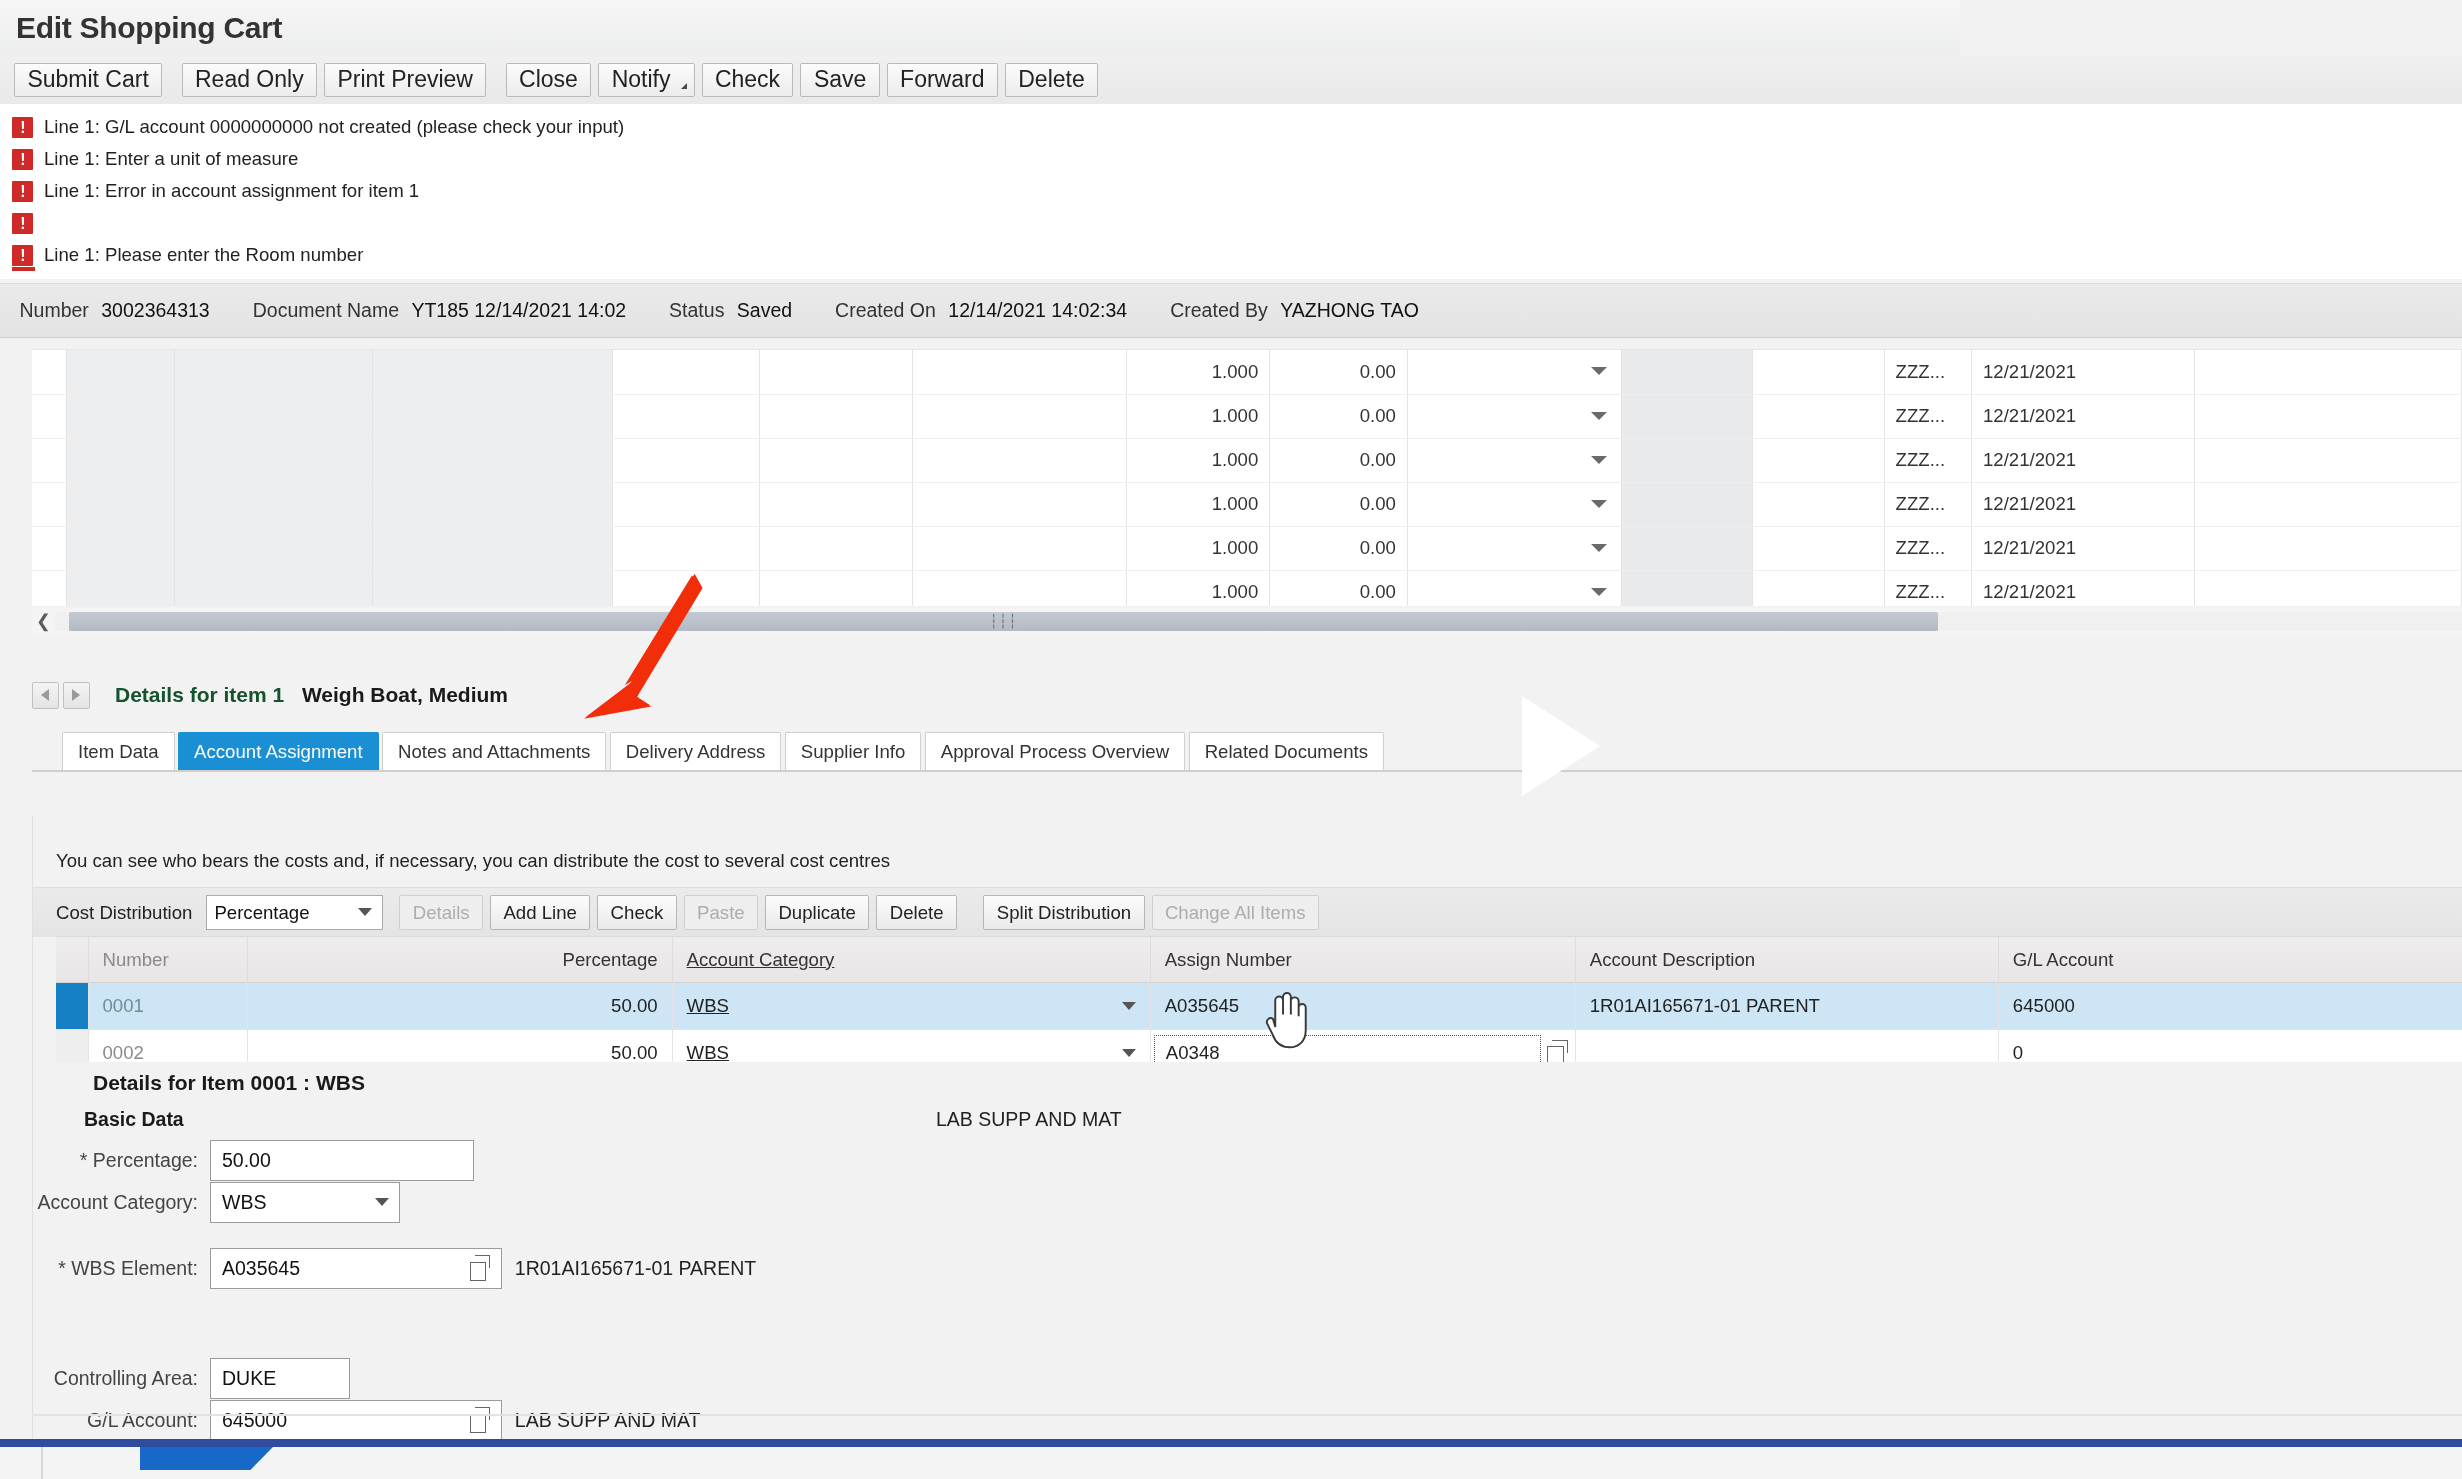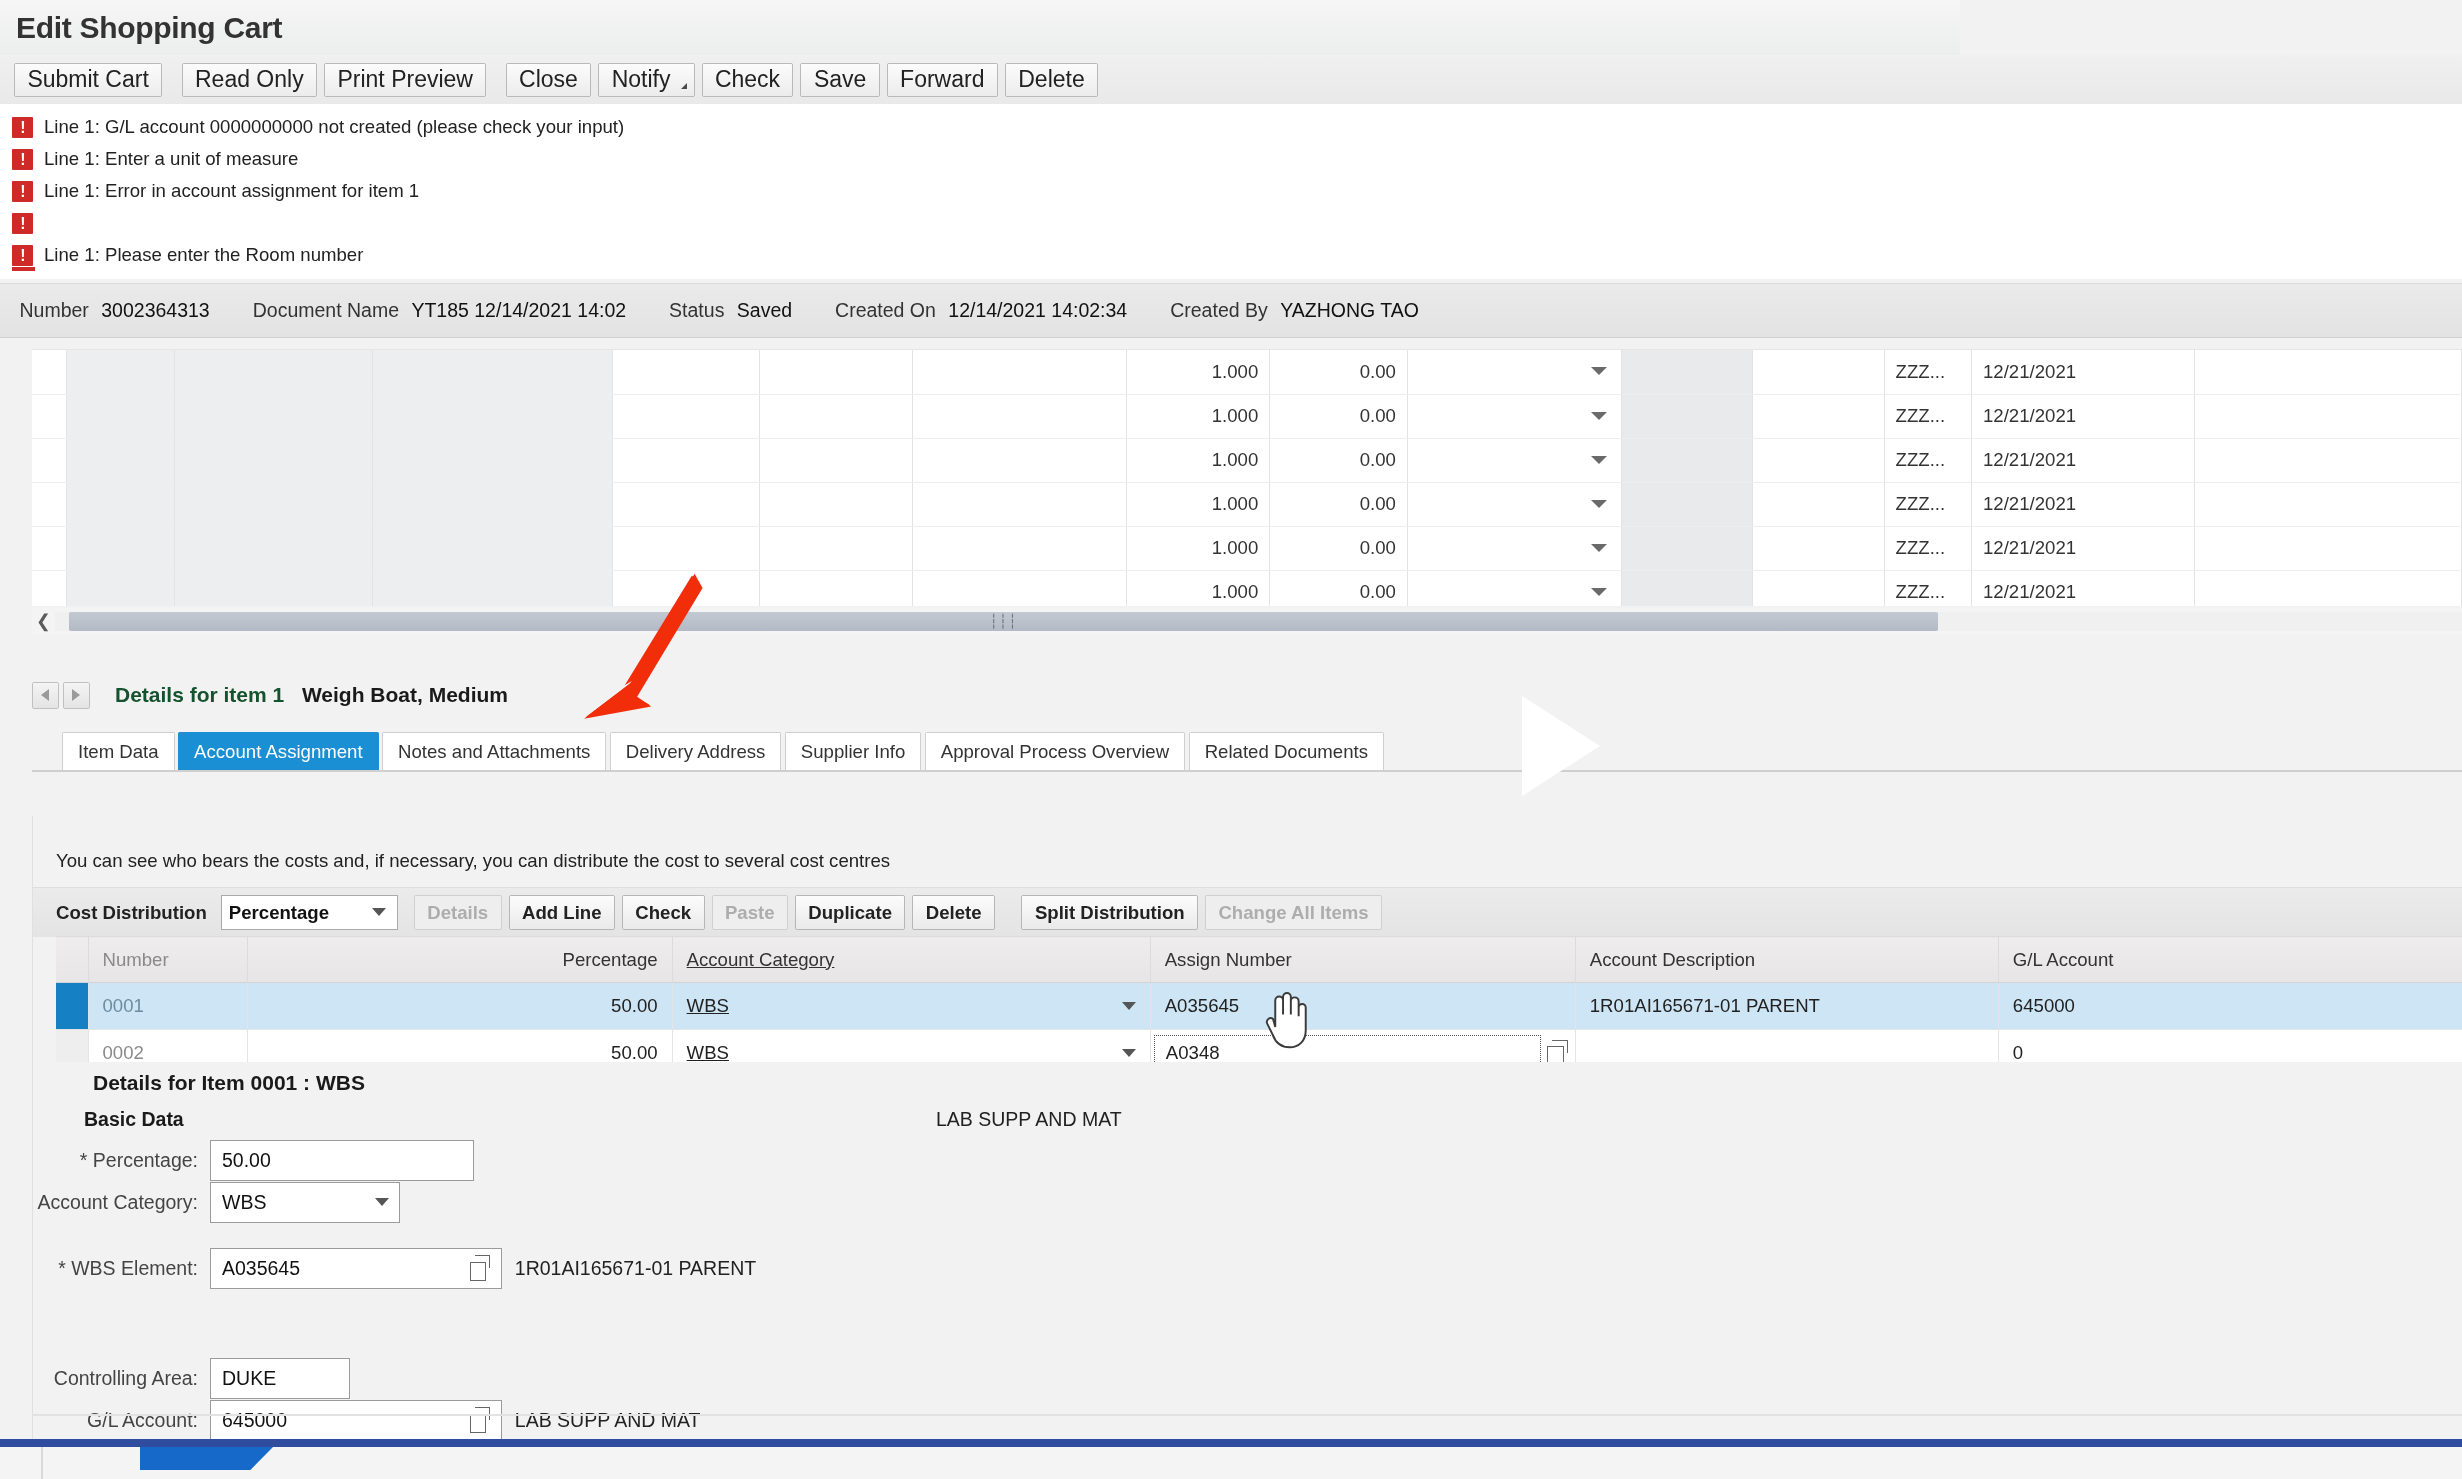--- a/index.html
+++ b/index.html
@@ -169,21 +169,20 @@
     background: #f2f2f2; border-left: 0.9px solid #e0e0e0;
   }
   .aa-hint {
     position: absolute; left: 23px; top: 34px; font-size: 18.6px; color: #222;
   }
   .cd-bar {
     position: absolute; left: 0; top: 71px; width: 2430px; height: 50px;
     background: linear-gradient(to bottom,#ebebeb 0%,#e4e4e4 100%);
     display: flex; align-items: center; padding-left: 23px;
     border-top: 0.9px solid #dedede;
-    font-weight: bold;
   }
   .cd-label { font-size: 18.6px; color: #222; margin-right: 14px; }
   .cd-select {
     width: 177px; height: 35px; background: #ffffff; border: 0.9px solid #aaaaaa;
     font-size: 18.6px; color: #111; display: flex; align-items: center;
     padding: 0 7px; position: relative; margin-right: 16px; cursor: pointer;
   }
   .cd-select .dd-caret {
     position: absolute; right: 10.6px; top: 50%; margin-top:-4.4px;
     width:0;height:0;border-left:7px solid transparent;border-right:7px solid transparent;border-top:8px solid #555;

